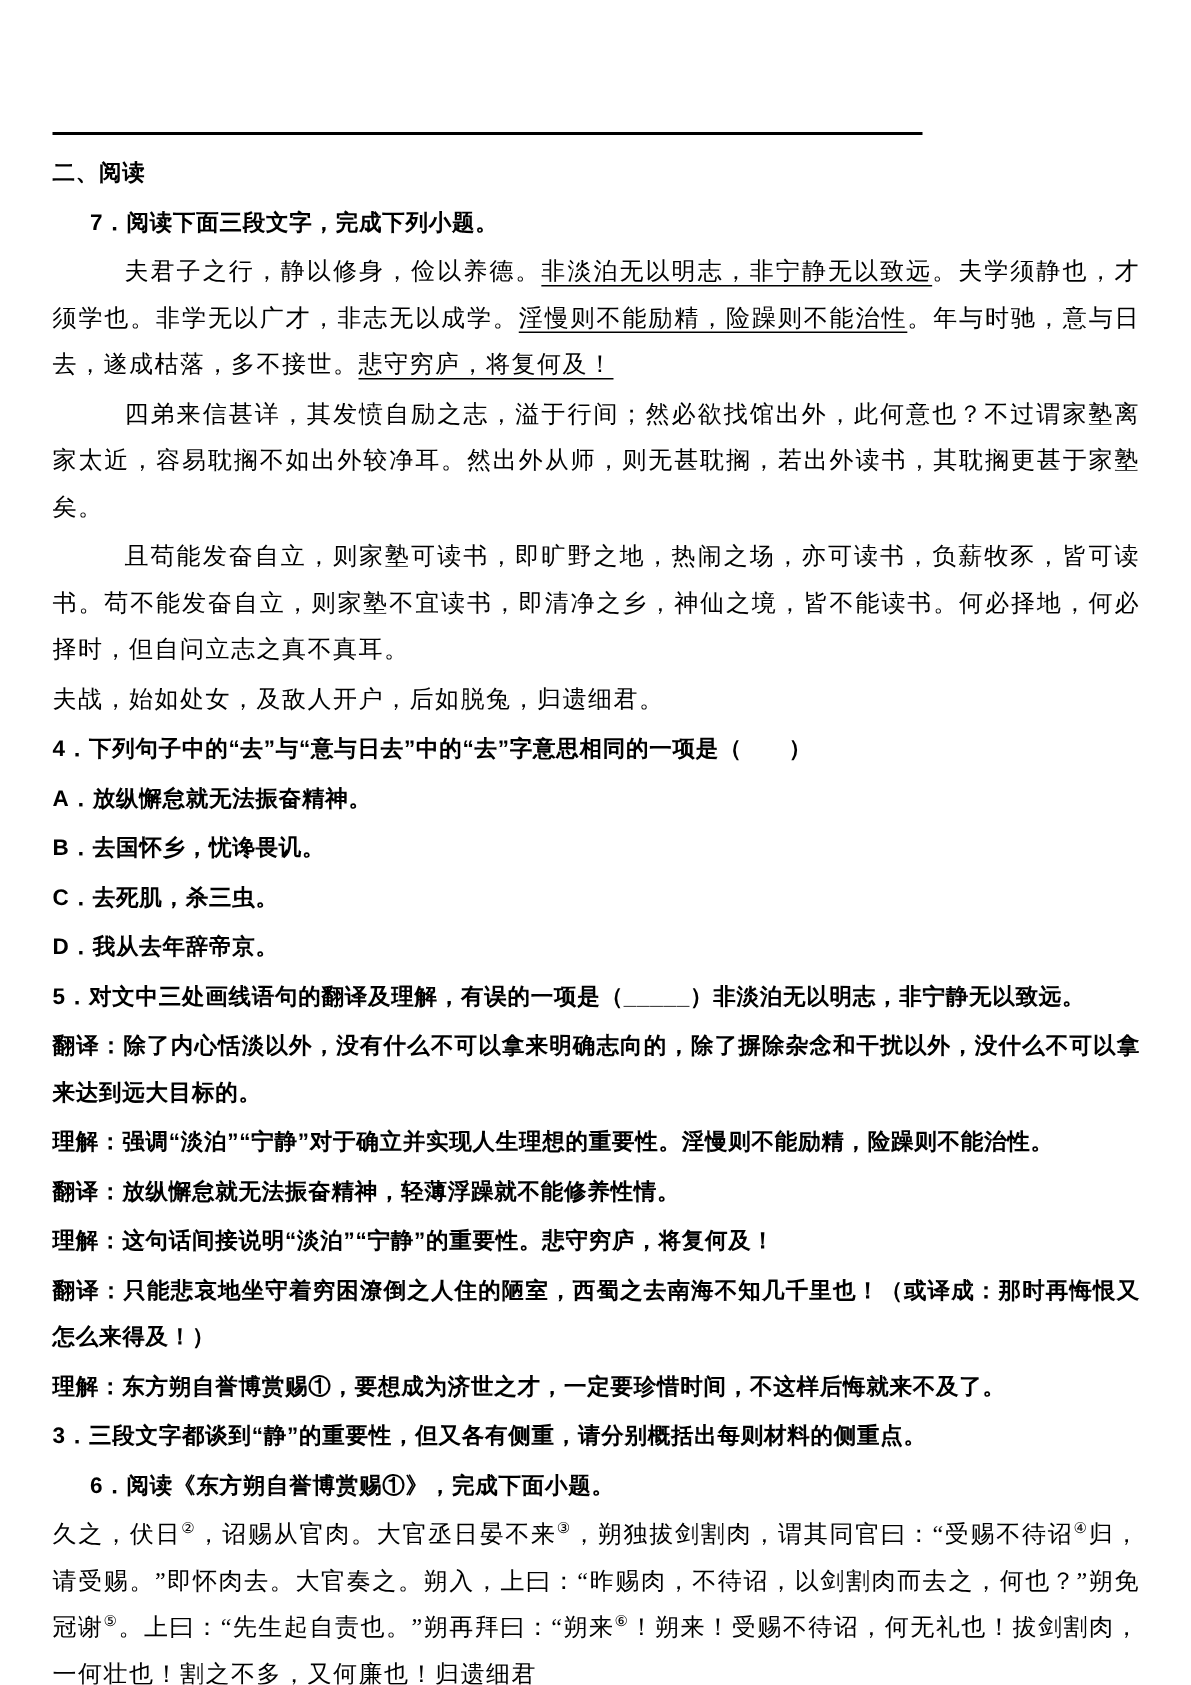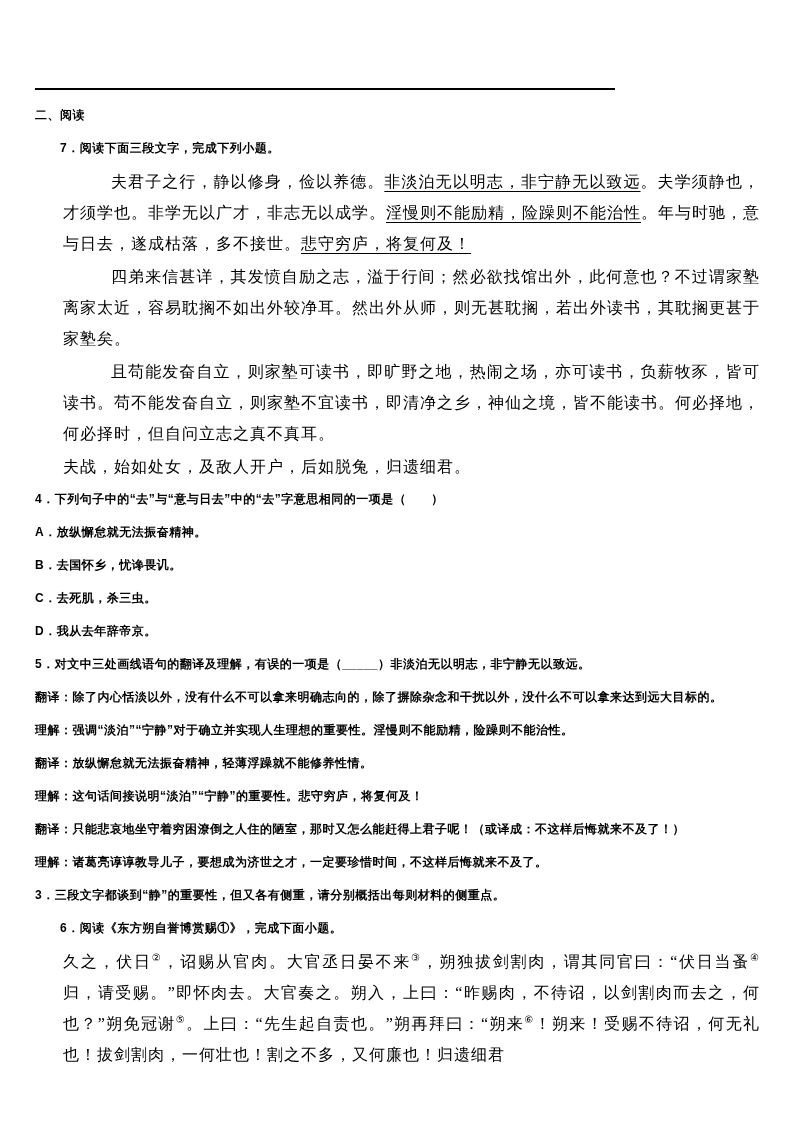--- a/index.html
+++ b/index.html
@@ -21,29 +21,28 @@
   }
   .blk {
     margin: 0 0 2px 0;
     line-height: 31px;
     text-align: justify;
   }
   
   .q {
     font-family: "Liberation Sans", sans-serif;
     font-weight: bold;
-    font-size: 12px;
+    font-size: 15px;
     letter-spacing: 0.5px;
   }
   
   .k {
     font-family: "Liberation Serif", serif;
     font-size: 16px;
     letter-spacing: 1px;
-    margin-left: 28px;
   }
   .indent-q { text-indent: 25px; }
   .indent-p { text-indent: 48px; }
   .u { text-decoration: underline; text-underline-offset: 4px; }
   .sup { font-size: 10px; vertical-align: super; line-height: 0; }
 </style>
 </head>
 <body>
 
 <hr class="sep">
@@ -64,20 +63,20 @@
 <div class="blk q">A．放纵懈怠就无法振奋精神。</div>
 <div class="blk q">B．去国怀乡，忧谗畏讥。</div>
 <div class="blk q">C．去死肌，杀三虫。</div>
 <div class="blk q">D．我从去年辞帝京。</div>
 
 <div class="blk q">5．对文中三处画线语句的翻译及理解，有误的一项是（_____）非淡泊无以明志，非宁静无以致远。</div>
 <div class="blk q">翻译：除了内心恬淡以外，没有什么不可以拿来明确志向的，除了摒除杂念和干扰以外，没什么不可以拿来达到远大目标的。</div>
 <div class="blk q">理解：强调“淡泊”“宁静”对于确立并实现人生理想的重要性。淫慢则不能励精，险躁则不能治性。</div>
 <div class="blk q">翻译：放纵懈怠就无法振奋精神，轻薄浮躁就不能修养性情。</div>
 <div class="blk q">理解：这句话间接说明“淡泊”“宁静”的重要性。悲守穷庐，将复何及！</div>
-<div class="blk q">翻译：只能悲哀地坐守着穷困潦倒之人住的陋室，那时又怎么能赶得上君子呢！（或译成：不这样后悔就来不及了！）</div>
-<div class="blk q">理解：诸葛亮谆谆教导儿子，要想成为济世之才，一定要珍惜时间，不这样后悔就来不及了。</div>
+<div class="blk q">翻译：只能悲哀地坐守着穷困潦倒之人住的陋室，西蜀之去南海不知几千里也！（或译成：那时再悔恨又怎么来得及！）</div>
+<div class="blk q">理解：东方朔自誉博赏赐①，要想成为济世之才，一定要珍惜时间，不这样后悔就来不及了。</div>
 
 <div class="blk q">3．三段文字都谈到“静”的重要性，但又各有侧重，请分别概括出每则材料的侧重点。</div>
 
 <div class="blk q indent-q">6．阅读《东方朔自誉博赏赐①》，完成下面小题。</div>
 
-<p class="blk k"><span>久之，伏日</span><span class="sup">②</span><span>，诏赐从官肉。大官丞日晏不来</span><span class="sup">③</span><span>，朔独拔剑割肉，谓其同官曰：“伏日当蚤</span><span class="sup">④</span><span>归，请受赐。”即怀肉去。大官奏之。朔入，上曰：“昨赐肉，不待诏，以剑割肉而去之，何也？”朔免冠谢</span><span class="sup">⑤</span><span>。上曰：“先生起自责也。”朔再拜曰：“朔来</span><span class="sup">⑥</span><span>！朔来！受赐不待诏，何无礼也！拔剑割肉，一何壮也！割之不多，又何廉也！归遗细君</span></p>
+<p class="blk k"><span>久之，伏日</span><span class="sup">②</span><span>，诏赐从官肉。大官丞日晏不来</span><span class="sup">③</span><span>，朔独拔剑割肉，谓其同官曰：“受赐不待诏</span><span class="sup">④</span><span>归，请受赐。”即怀肉去。大官奏之。朔入，上曰：“昨赐肉，不待诏，以剑割肉而去之，何也？”朔免冠谢</span><span class="sup">⑤</span><span>。上曰：“先生起自责也。”朔再拜曰：“朔来</span><span class="sup">⑥</span><span>！朔来！受赐不待诏，何无礼也！拔剑割肉，一何壮也！割之不多，又何廉也！归遗细君</span></p>
 
 </body></html>

